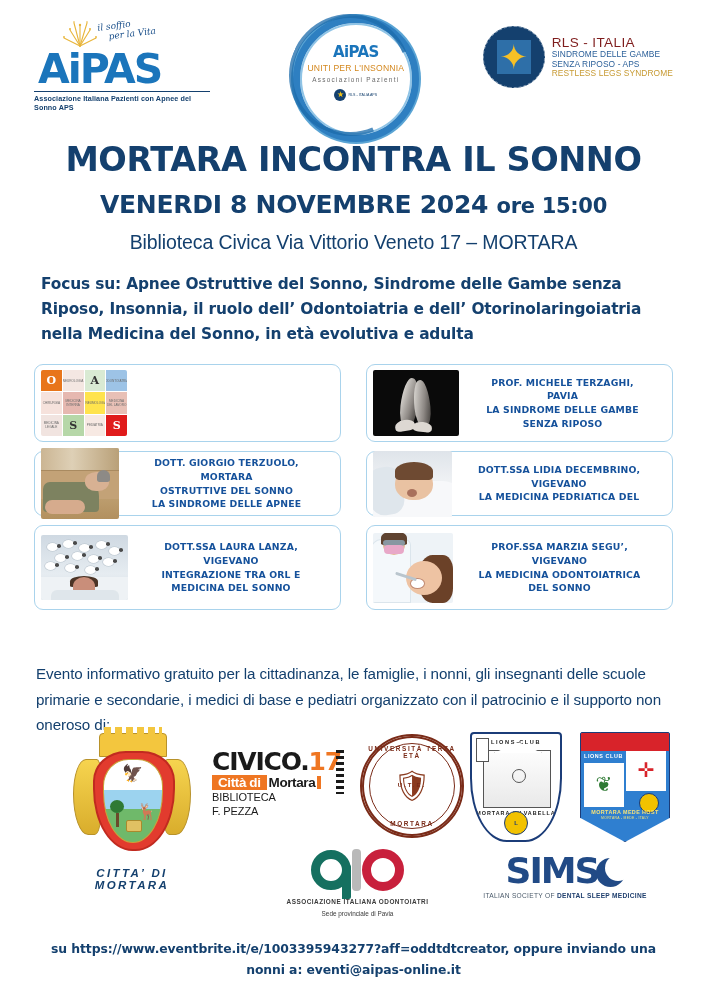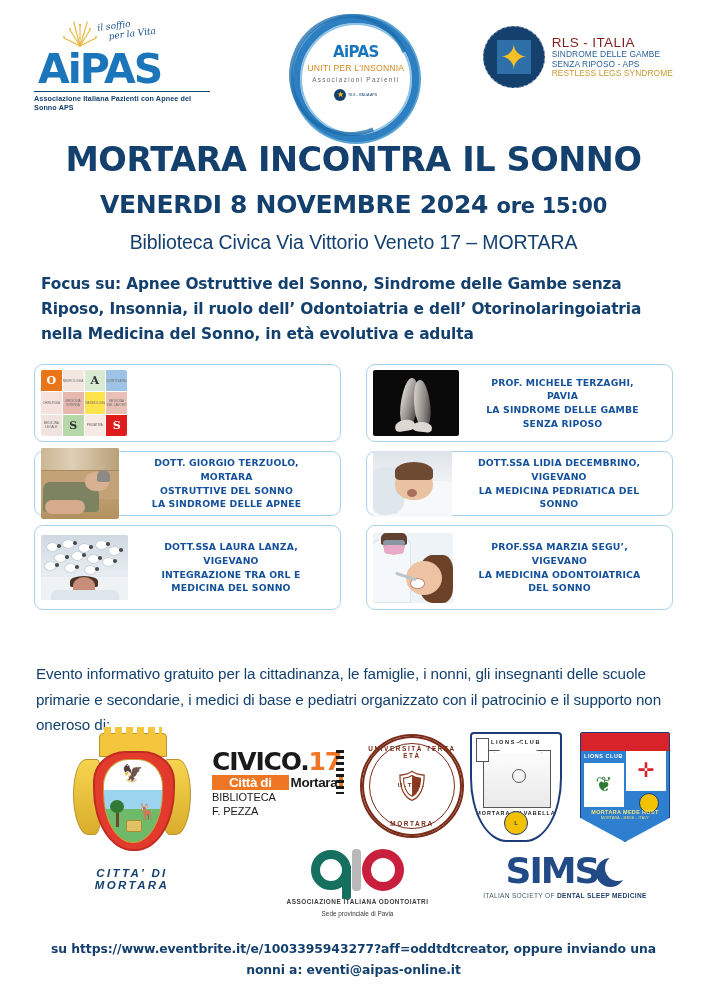--- a/index.html
+++ b/index.html
@@ -242,21 +242,21 @@
   .sp-mortara .cap{font-size:11.5px;font-weight:bold;letter-spacing:2.4px;
     color:#14406e;margin-top:6px;font-style:italic;}
 
   
   .sp-civico{left:212px;top:22px;width:138px;}
   .civ-1{font-family:"DejaVu Sans",sans-serif;font-weight:bold;font-size:25px;
     letter-spacing:-1.2px;line-height:24px;color:#1a1a1a;}
   .civ-1 .or{color:#ef7622;margin-top:32px;}
   .civ-2{display:flex;align-items:center;margin-top:1px;}
   .civ-2 .citta{background:#ef7622;color:#fff;font-weight:bold;font-size:13.5px;
-    padding:0 17px;letter-spacing:-.4px;}
+    padding:0 6px;letter-spacing:-.4px;}
   .civ-2 .mort{color:#1a1a1a;font-weight:bold;font-size:13.5px;letter-spacing:-.4px;
     padding-left:2px;}
   .civ-2 .sq{width:4px;height:13px;background:#ef7622;margin-left:2px;}
   .civ-3{font-size:11px;color:#1a1a1a;line-height:12.5px;letter-spacing:-.1px;margin-top:1px;}
   .civ-dots{position:absolute;right:6px;top:0;width:8px;height:44px;
     background:repeating-linear-gradient(#1a1a1a 0 3px,transparent 3px 6px);}
 
   
   .sp-ute{left:360px;top:6px;width:110px;}
   .ute-seal{width:100px;height:100px;border-radius:50%;border:2.4px solid #7a2b18;
@@ -497,21 +497,20 @@
               <div class="blanket"></div>
             <div class="head"></div>
               <div class="hair"></div>
               <div class="mouth"></div>
           </div>
         </div>
         <div class="card-txt">
           <div>DOTT.SSA LIDIA DECEMBRINO,</div>
           <div>VIGEVANO</div>
           <div>LA MEDICINA PEDRIATICA DEL</div>
-          <div>SONNO</div>
         </div>
       </div>
     </div>
 
     <div class="card-row">
       <div class="card h3">
         <div class="card-img">
           <div class="thumb-sheep">
             <div class="sh" style="left:6px;top:8px"></div>
               <div class="sh" style="left:22px;top:5px"></div>

